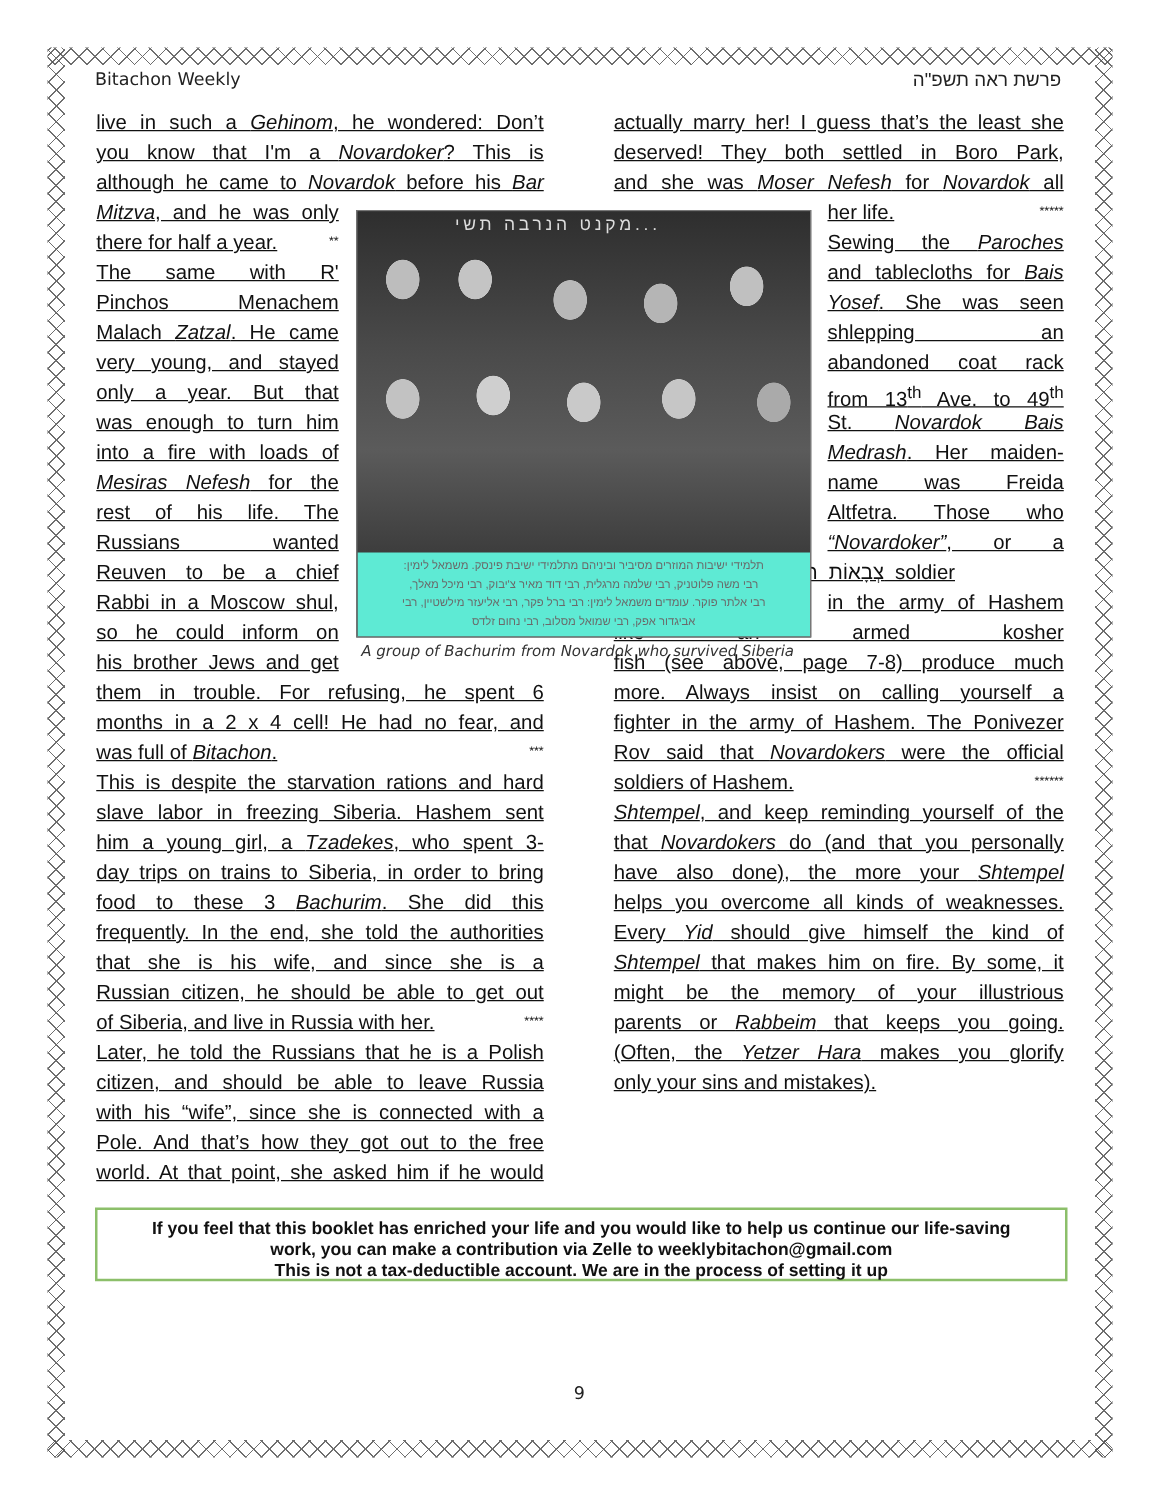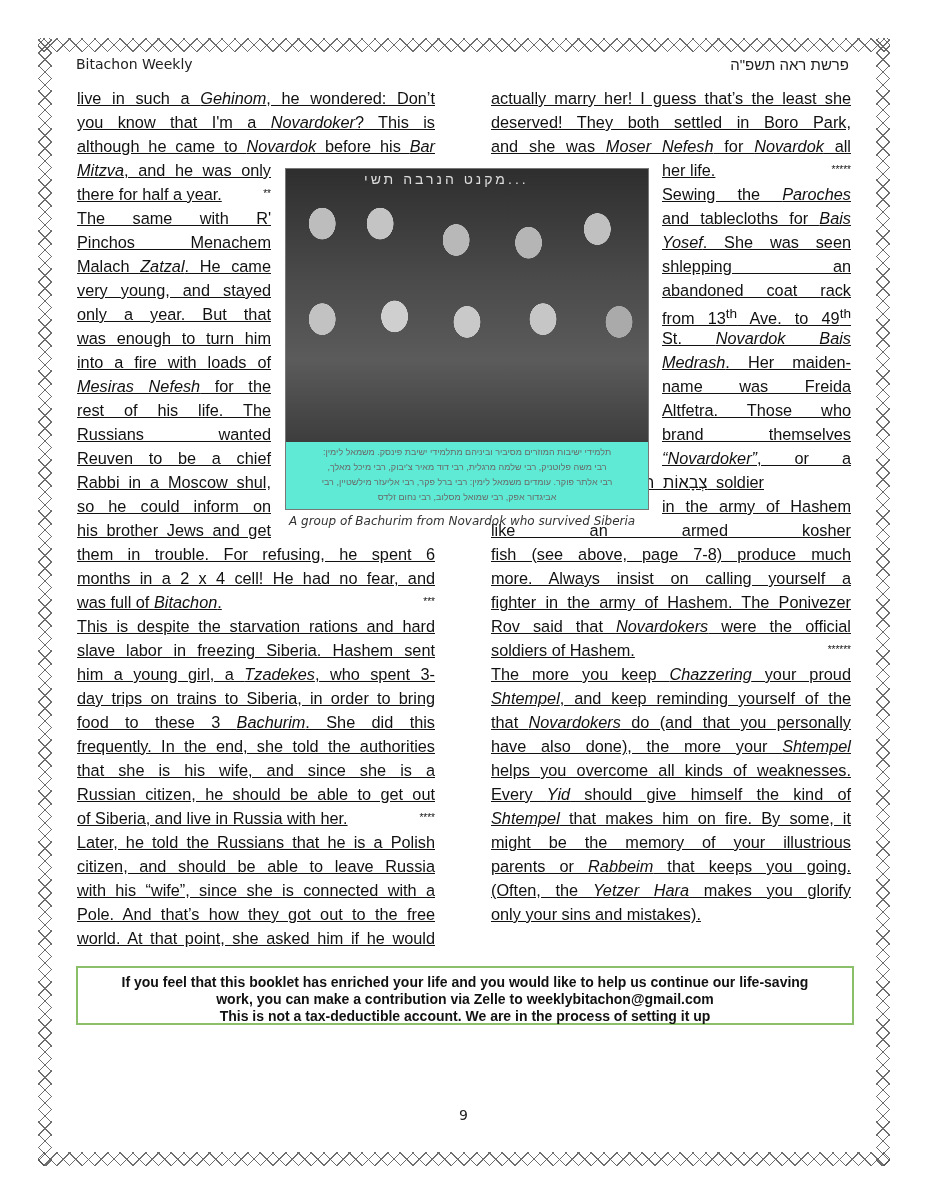--- a/index.html
+++ b/index.html
@@ -117,31 +117,29 @@
     <span class="line" style="width: 189px; margin-left: 171px;">Sewing the <i>Paroches</i></span>
     <span class="line" style="width: 189px; margin-left: 171px;">and tablecloths for <i>Bais</i></span>
     <span class="line" style="width: 189px; margin-left: 171px;"><i>Yosef</i>. She was seen</span>
     <span class="line" style="width: 189px; margin-left: 171px;">shlepping an</span>
     <span class="line" style="width: 189px; margin-left: 171px;">abandoned coat rack</span>
     <span class="line" style="width: 189px; margin-left: 171px;">from 13<sup>th</sup> Ave. to 49<sup>th</sup></span>
     <span class="line" style="width: 189px; margin-left: 171px;">St. <i>Novardok Bais</i></span>
     <span class="line" style="width: 189px; margin-left: 171px;"><i>Medrash</i>. Her maiden-</span>
     <span class="line" style="width: 189px; margin-left: 171px;">name was Freida</span>
     <span class="line" style="width: 189px; margin-left: 171px;">Altfetra. Those who</span>
-    <span class="line" style="width: 189px; margin-left: 171px;">brand themselves</span>
     <span class="line" style="width: 189px; margin-left: 171px;"><i>“Novardoker”</i>, or a</span>
     <span class="line" style="width: 189px; margin-left: 84px;">fighting: <span dir="rtl">צְבָאוֹת ה'</span> soldier</span>
     <span class="line" style="width: 189px; margin-left: 171px;">in the army of Hashem</span>
     <span class="line">like an armed kosher</span>
     <span class="line">fish (see above, page 7-8) produce much</span>
     <span class="line">more. Always insist on calling yourself a</span>
     <span class="line">fighter in the army of Hashem. The Ponivezer</span>
     <span class="line">Rov said that <i>Novardokers</i> were the official</span>
     <span class="line last">soldiers of Hashem. <span class="stars">******</span></span>
-    <span class="line">The more you keep <i>Chazzering</i> your proud</span>
     <span class="line"><i>Shtempel</i>, and keep reminding yourself of the</span>
     <span class="line">that <i>Novardokers</i> do (and that you personally</span>
     <span class="line">have also done), the more your <i>Shtempel</i></span>
     <span class="line">helps you overcome all kinds of weaknesses.</span>
     <span class="line">Every <i>Yid</i> should give himself the kind of</span>
     <span class="line"><i>Shtempel</i> that makes him on fire. By some, it</span>
     <span class="line">might be the memory of your illustrious</span>
     <span class="line">parents or <i>Rabbeim</i> that keeps you going.</span>
     <span class="line">(Often, the <i>Yetzer Hara</i> makes you glorify</span>
     <span class="line last">only your sins and mistakes).</span>

